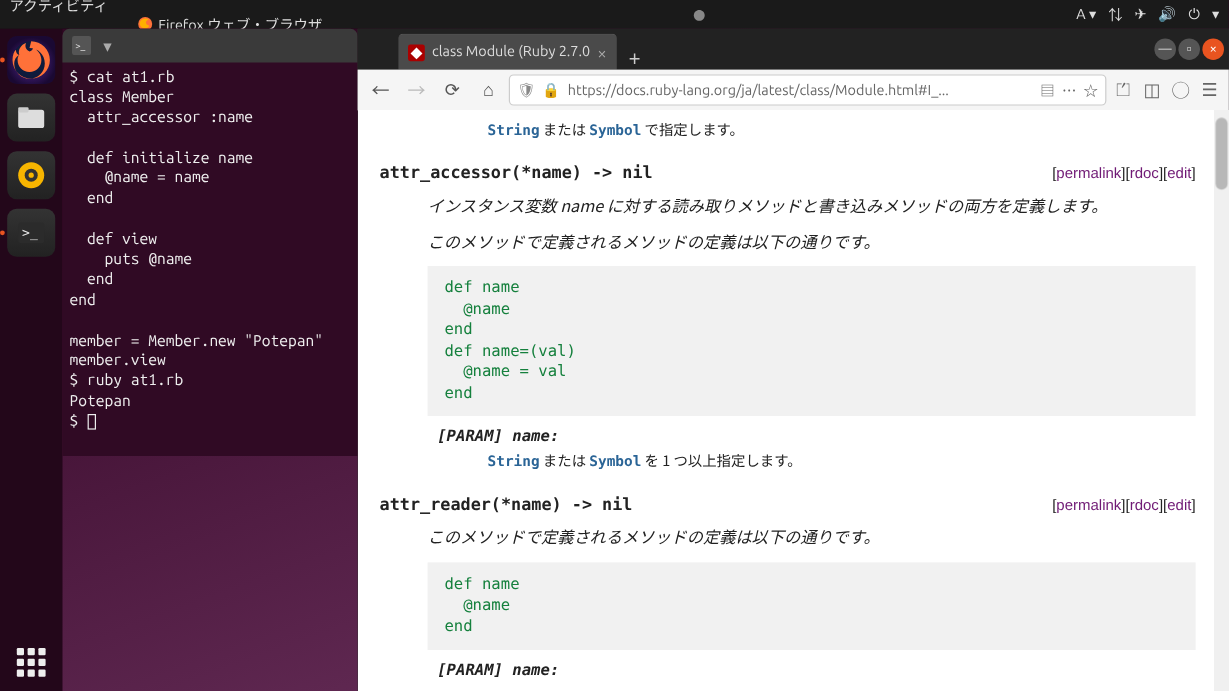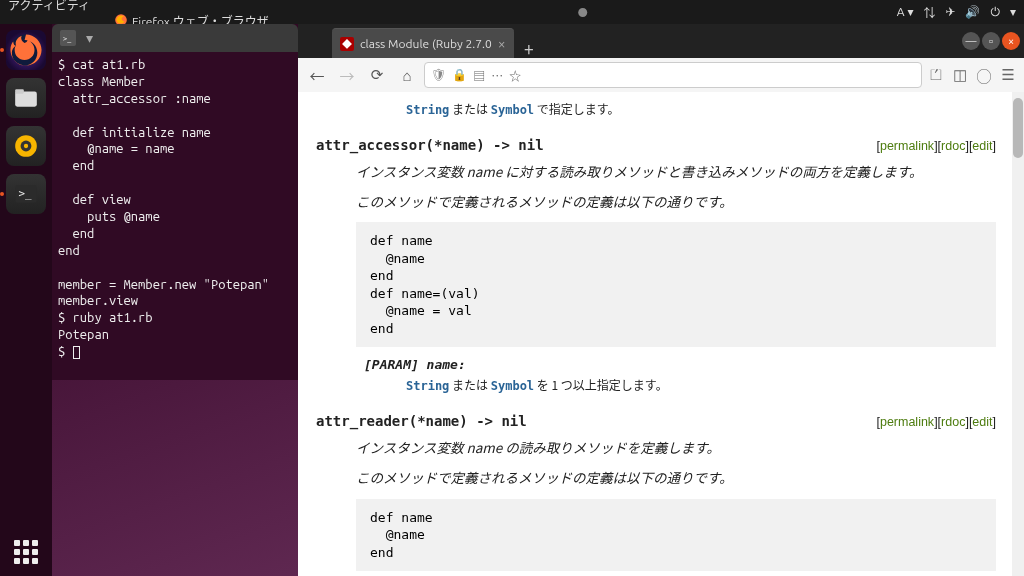--- a/index.html
+++ b/index.html
@@ -57,25 +57,25 @@
 
 .fx-content { flex: 1; background: #fff; overflow-y: auto; padding: 10px 28px 20px 18px; font-family: "Noto Sans CJK JP", sans-serif; font-size: 13.5px; color: #222; position: relative; }
 .doc-section { margin-bottom: 18px; margin-top: 20px; }
 .param-line { font-family: monospace; font-weight: bold; font-size: 13px; margin-left: 48px; font-style: italic; }
 .param-desc { margin-left: 90px; margin-top: 4px; font-size: 12px; }
 .type-link { color: #2a6496; font-family: monospace; font-weight: bold; }
 .jp { color: #222; }
 
 .method-sig { font-family: monospace; font-weight: bold; font-size: 14px; color: #222; display: flex; align-items: baseline; }
 .method-links { margin-left: auto; font-family: sans-serif; font-size: 12.5px; font-weight: normal; }
-.method-links a { color: #4d7c0f; text-decoration: none; }
+.method-links a { color: #701a75; text-decoration: none; }
 .method-links .br { color: #222; }
 
 .method-desc { margin-left: 40px; margin-top: 8px; font-size: 13.5px; line-height: 1.6; font-style: italic; }
-.codebox { background: #f1f1f1; margin: 10px 0 10px 40px; padding: 10px 14px; font-family: monospace; font-size: 13px; white-space: pre; color: #000000; line-height: 1.35; }
+.codebox { background: #f1f1f1; margin: 10px 0 10px 40px; padding: 10px 14px; font-family: monospace; font-size: 13px; white-space: pre; color: #15803d; line-height: 1.35; }
 
 .scrollbar { position: absolute; right: 0; top: 68px; width: 12px; height: 484px; background: #f0f0f0; }
 .scroll-thumb { width: 10px; margin: 1px; background: #b8b8b8; border-radius: 5px; height: 60px; margin-top: 6px; }
 </style>
 </head>
 <body>
 
 <div class="topbar">
   <div class="left">
     <span>アクティビティ</span>
@@ -186,20 +186,21 @@
   </div>
 
   <div class="fx-toolbar">
     <div class="nav-btn">←</div>
     <div class="nav-btn" style="color:#bbb">→</div>
     <div class="nav-btn">⟳</div>
     <div class="nav-btn">⌂</div>
     <div class="urlbar">
       <span style="color:#888">🛡</span>
       <span class="lock">🔒</span>
+      <span class="url">https://docs.ruby-lang.org/ja/latest/class/Module.html#I_...</span>
       <span>▤</span>
       <span>⋯</span>
       <span>☆</span>
     </div>
     <div class="tool-icon">⏍</div>
     <div class="tool-icon">◫</div>
     <div class="tool-icon">◯</div>
     <div class="tool-icon">☰</div>
   </div>
 
@@ -230,21 +231,20 @@
       </div>
     </div>
 
     <div class="doc-section">
       <div class="method-sig">
         <span>attr_reader(*name) -&gt; nil</span>
         <span class="method-links">
           <span class="br">[</span><a>permalink</a><span class="br">][</span><a>rdoc</a><span class="br">][</span><a>edit</a><span class="br">]</span>
         </span>
       </div>
-      <div class="method-desc">インスタンス変数 name の読み取りメソッドを定義します。</div>
       <div class="method-desc">このメソッドで定義されるメソッドの定義は以下の通りです。</div>
       <div class="codebox">def name
   @name
 end</div>
       <div class="param-line">[PARAM] name:</div>
 
     </div>
 
   </div>
 

